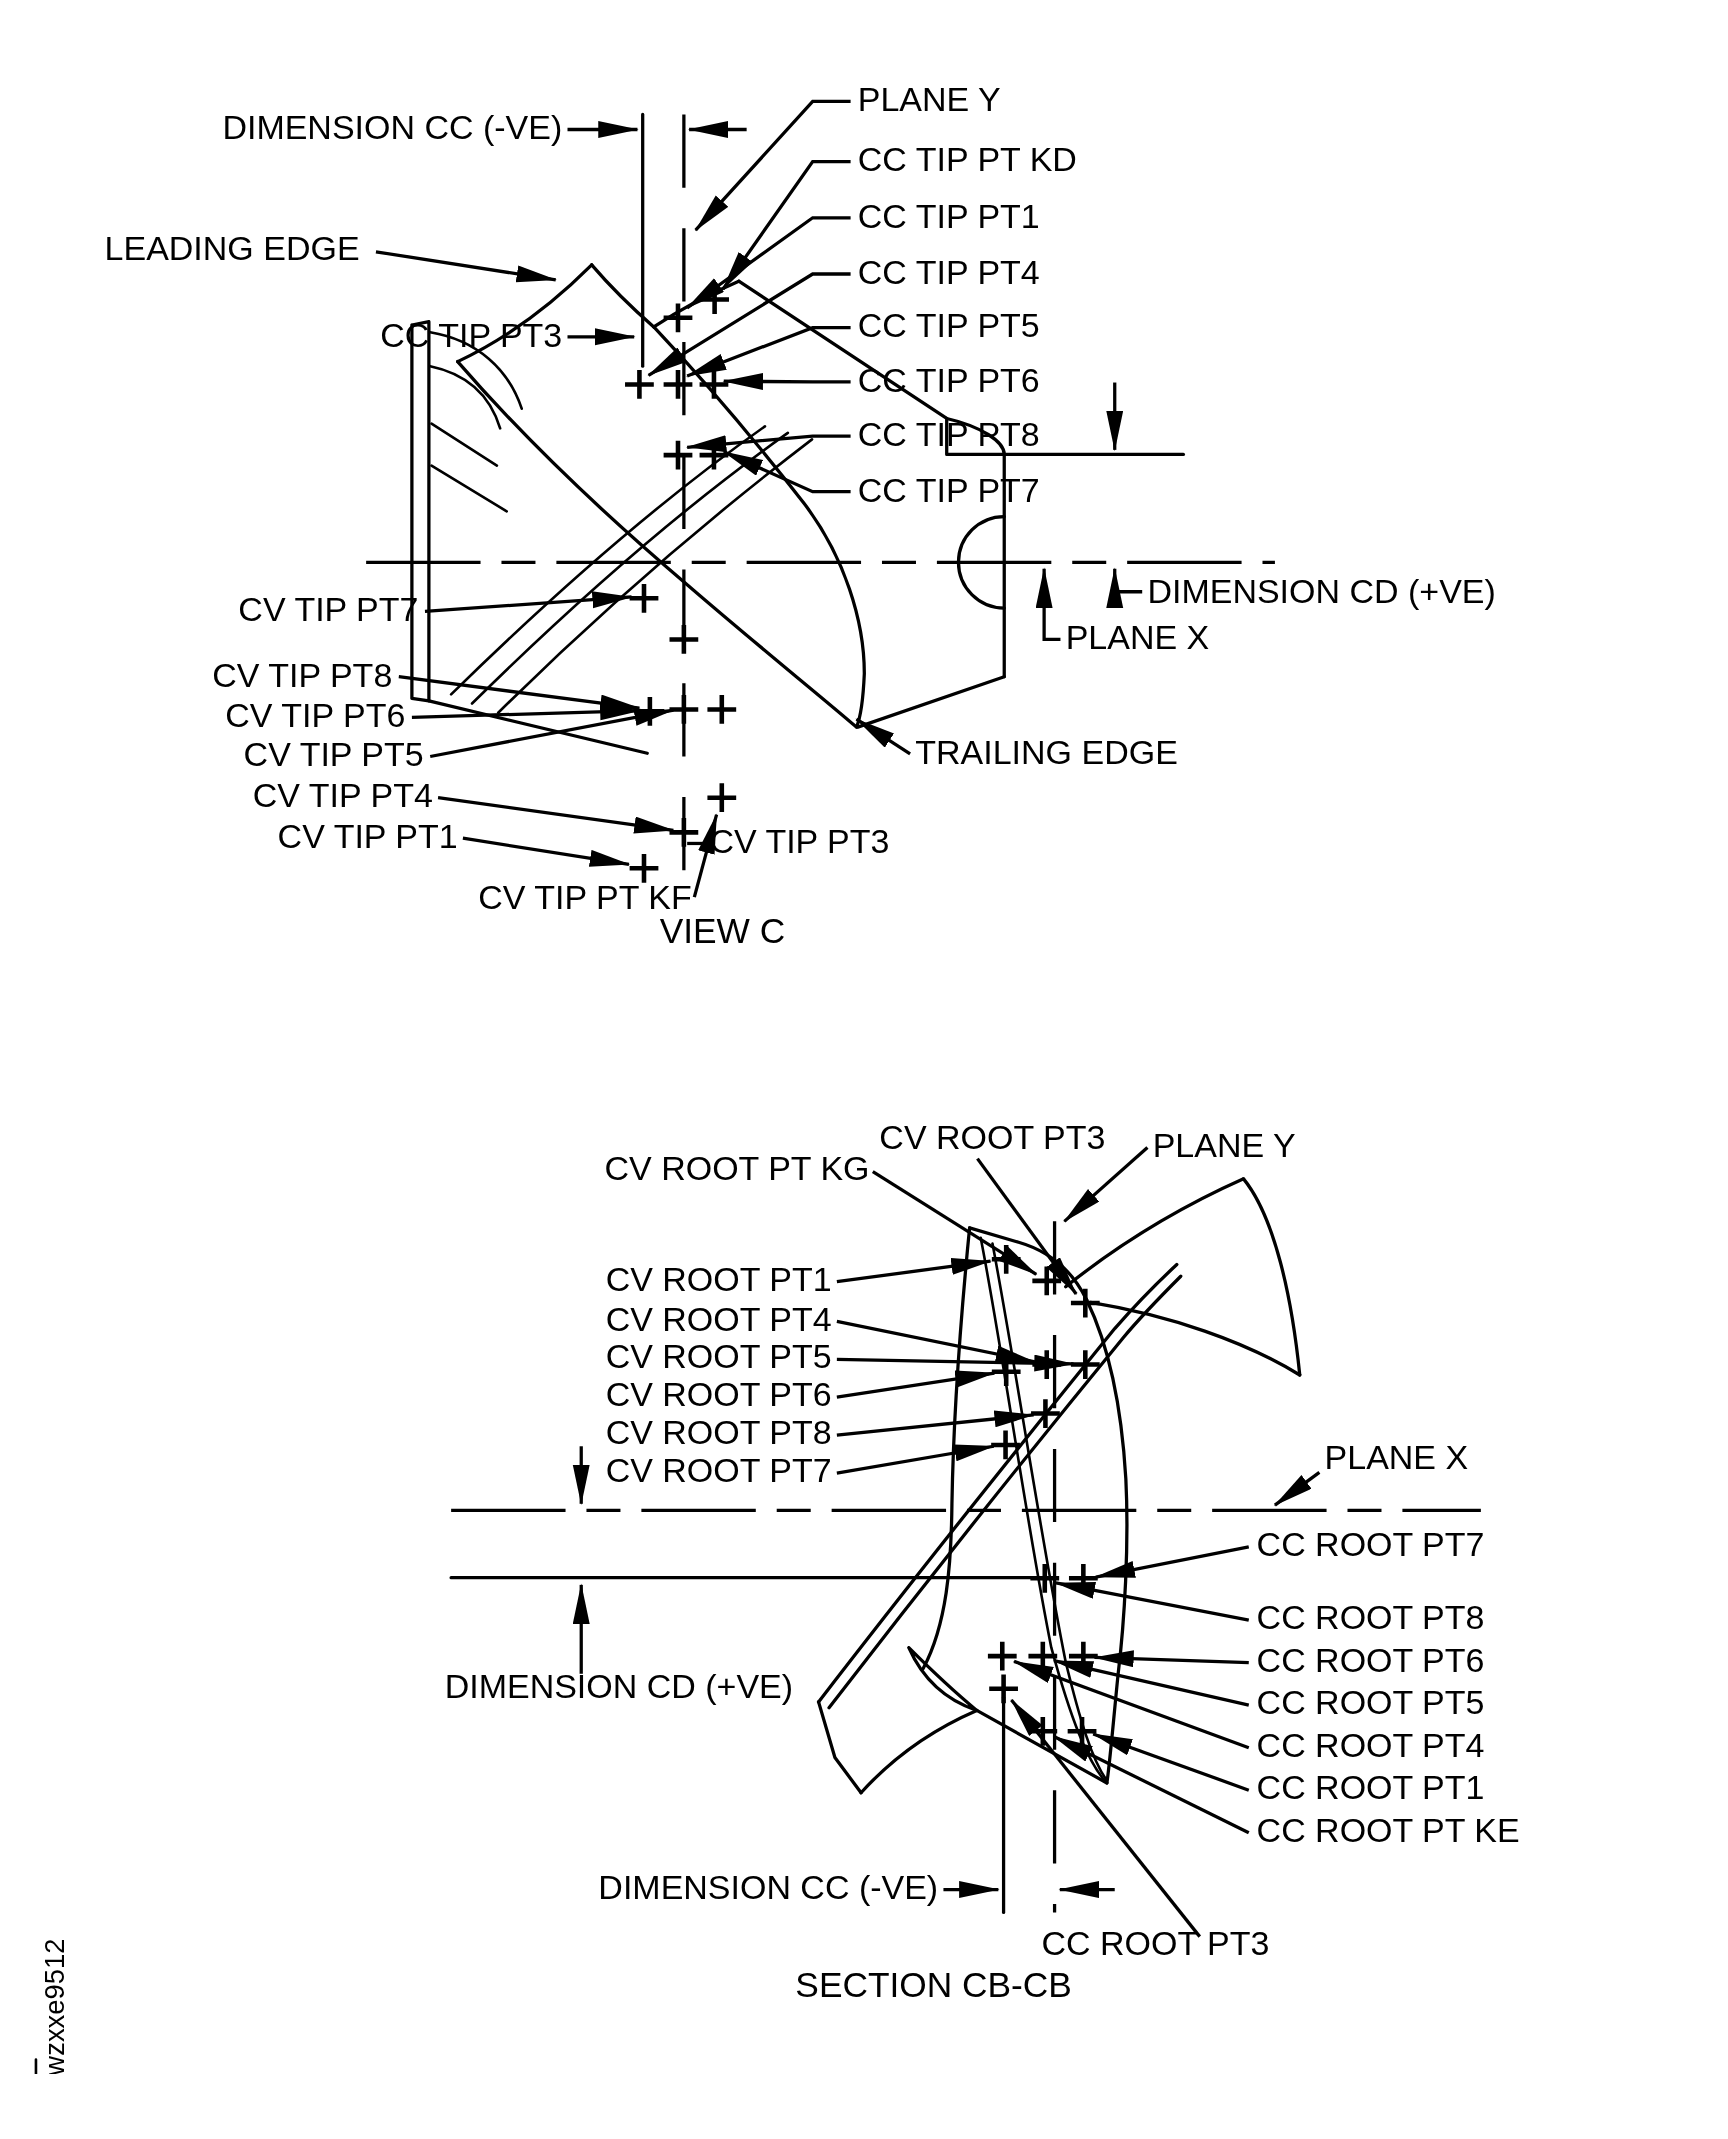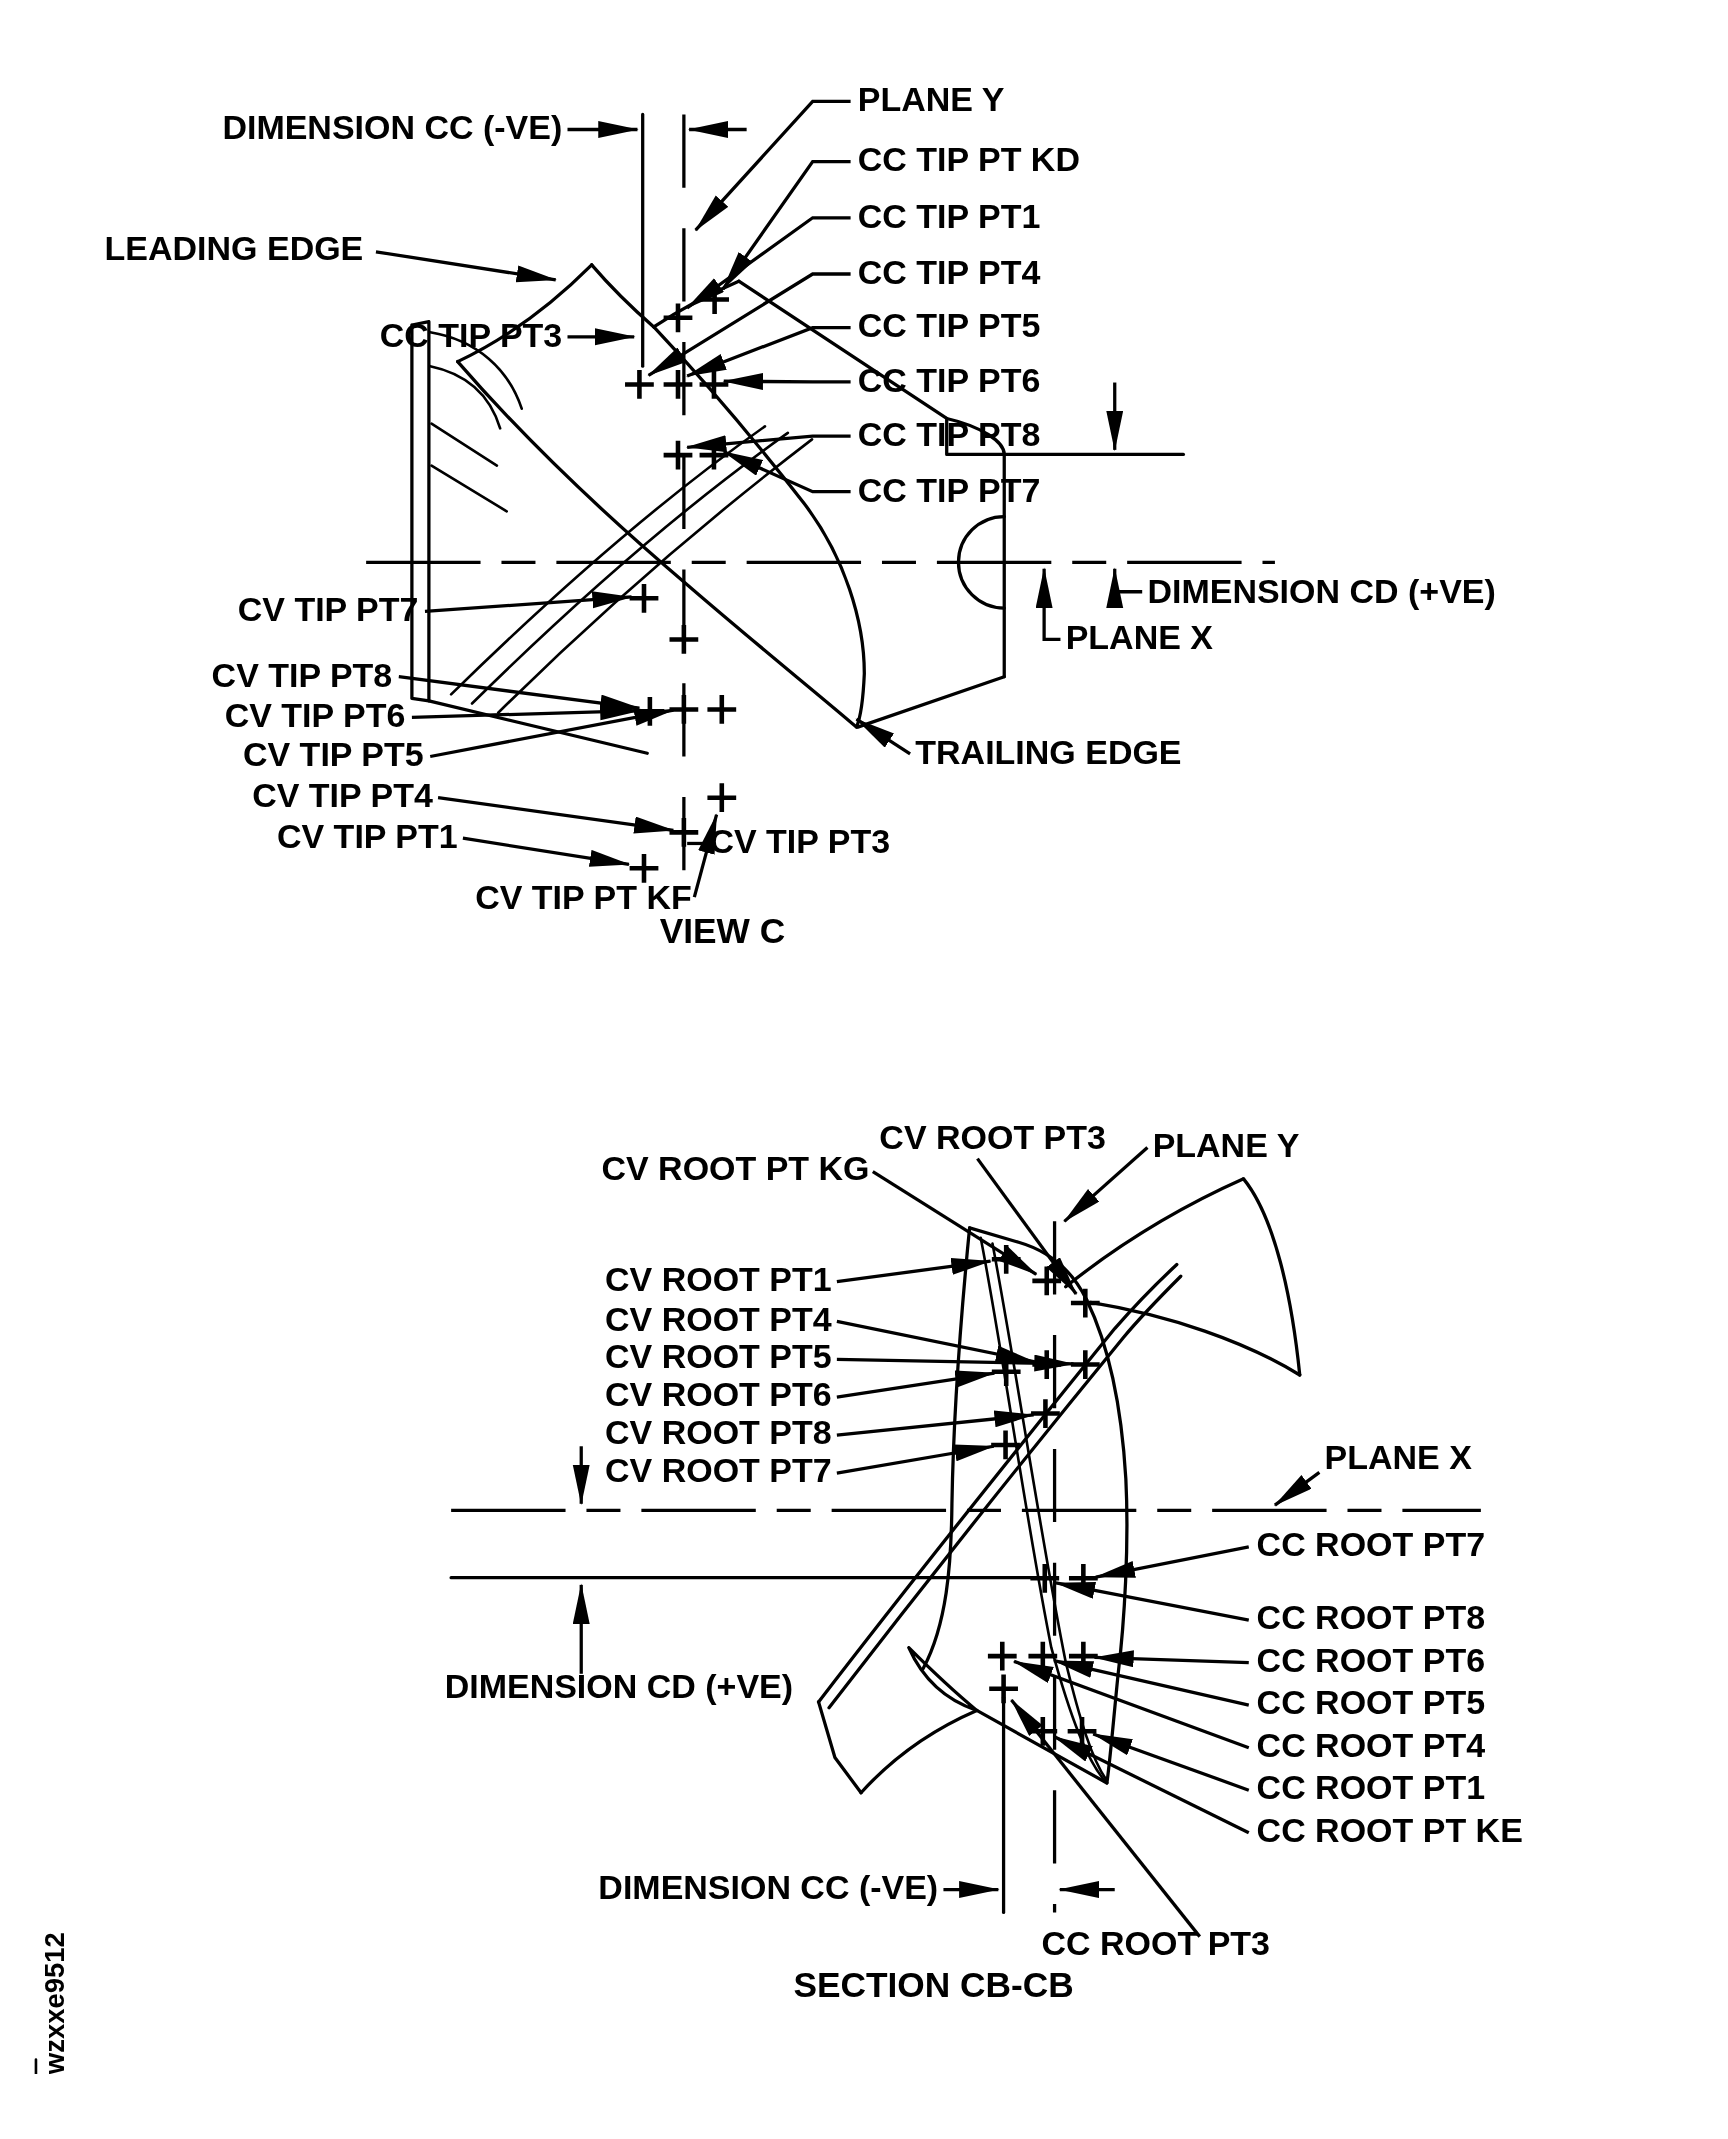--- a/index.html
+++ b/index.html
@@ -1,16 +1,16 @@
 <!DOCTYPE html>
 <html style="font-size:10.5px"><head>
 <meta charset="utf-8">
 <style>
   html,body{margin:0;padding:0;background:#ffffff;}
-  .page{position:relative;width:1728px;height:2074px;background:#ffffff;overflow:hidden;font-weight:bold;}
+  .page{position:relative;width:1728px;height:2074px;background:#ffffff;overflow:hidden;}
   svg{display:block;}
   svg text{font-family:"Liberation Sans","DejaVu Sans",sans-serif;fill:#000;stroke:none;font-size:52px;}
   svg .title{font-size:54px;}
   svg .small{font-size:42px;}
   .geo{stroke:#000;stroke-width:5;fill:none;stroke-linecap:round;stroke-linejoin:round;}
   .thin{stroke-width:4;}
   .cross{stroke:#000;stroke-width:7;fill:none;}
   .cl{stroke:#000;stroke-width:5;fill:none;stroke-dasharray:175 32 52 32;}
   .dv{stroke:#000;stroke-width:5;fill:none;stroke-dasharray:112 62;}
   .ldr{stroke:#000;stroke-width:5;fill:none;}

